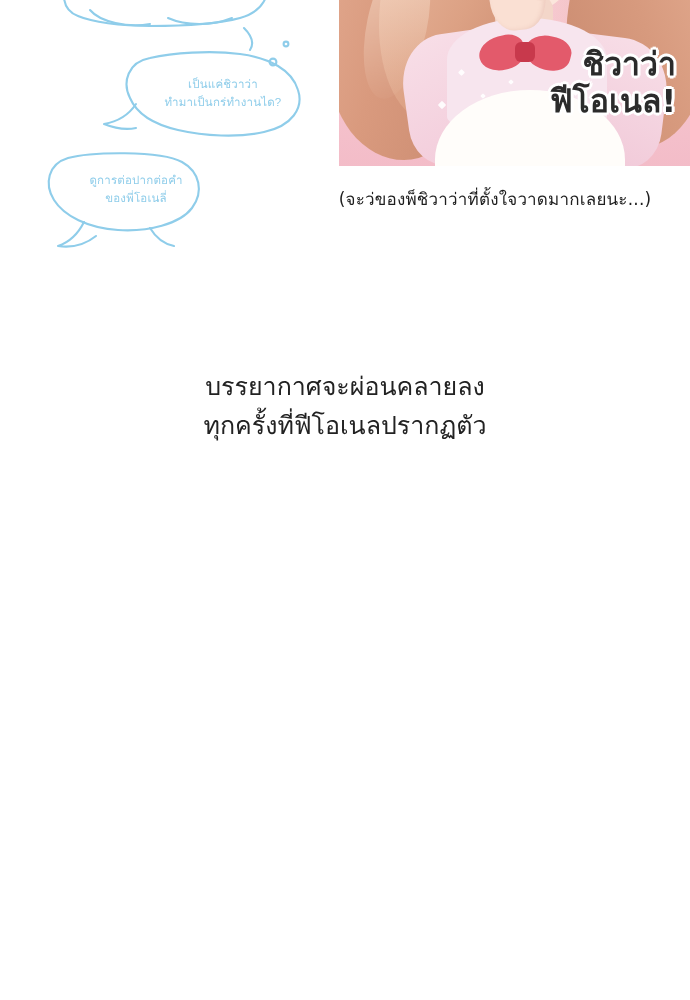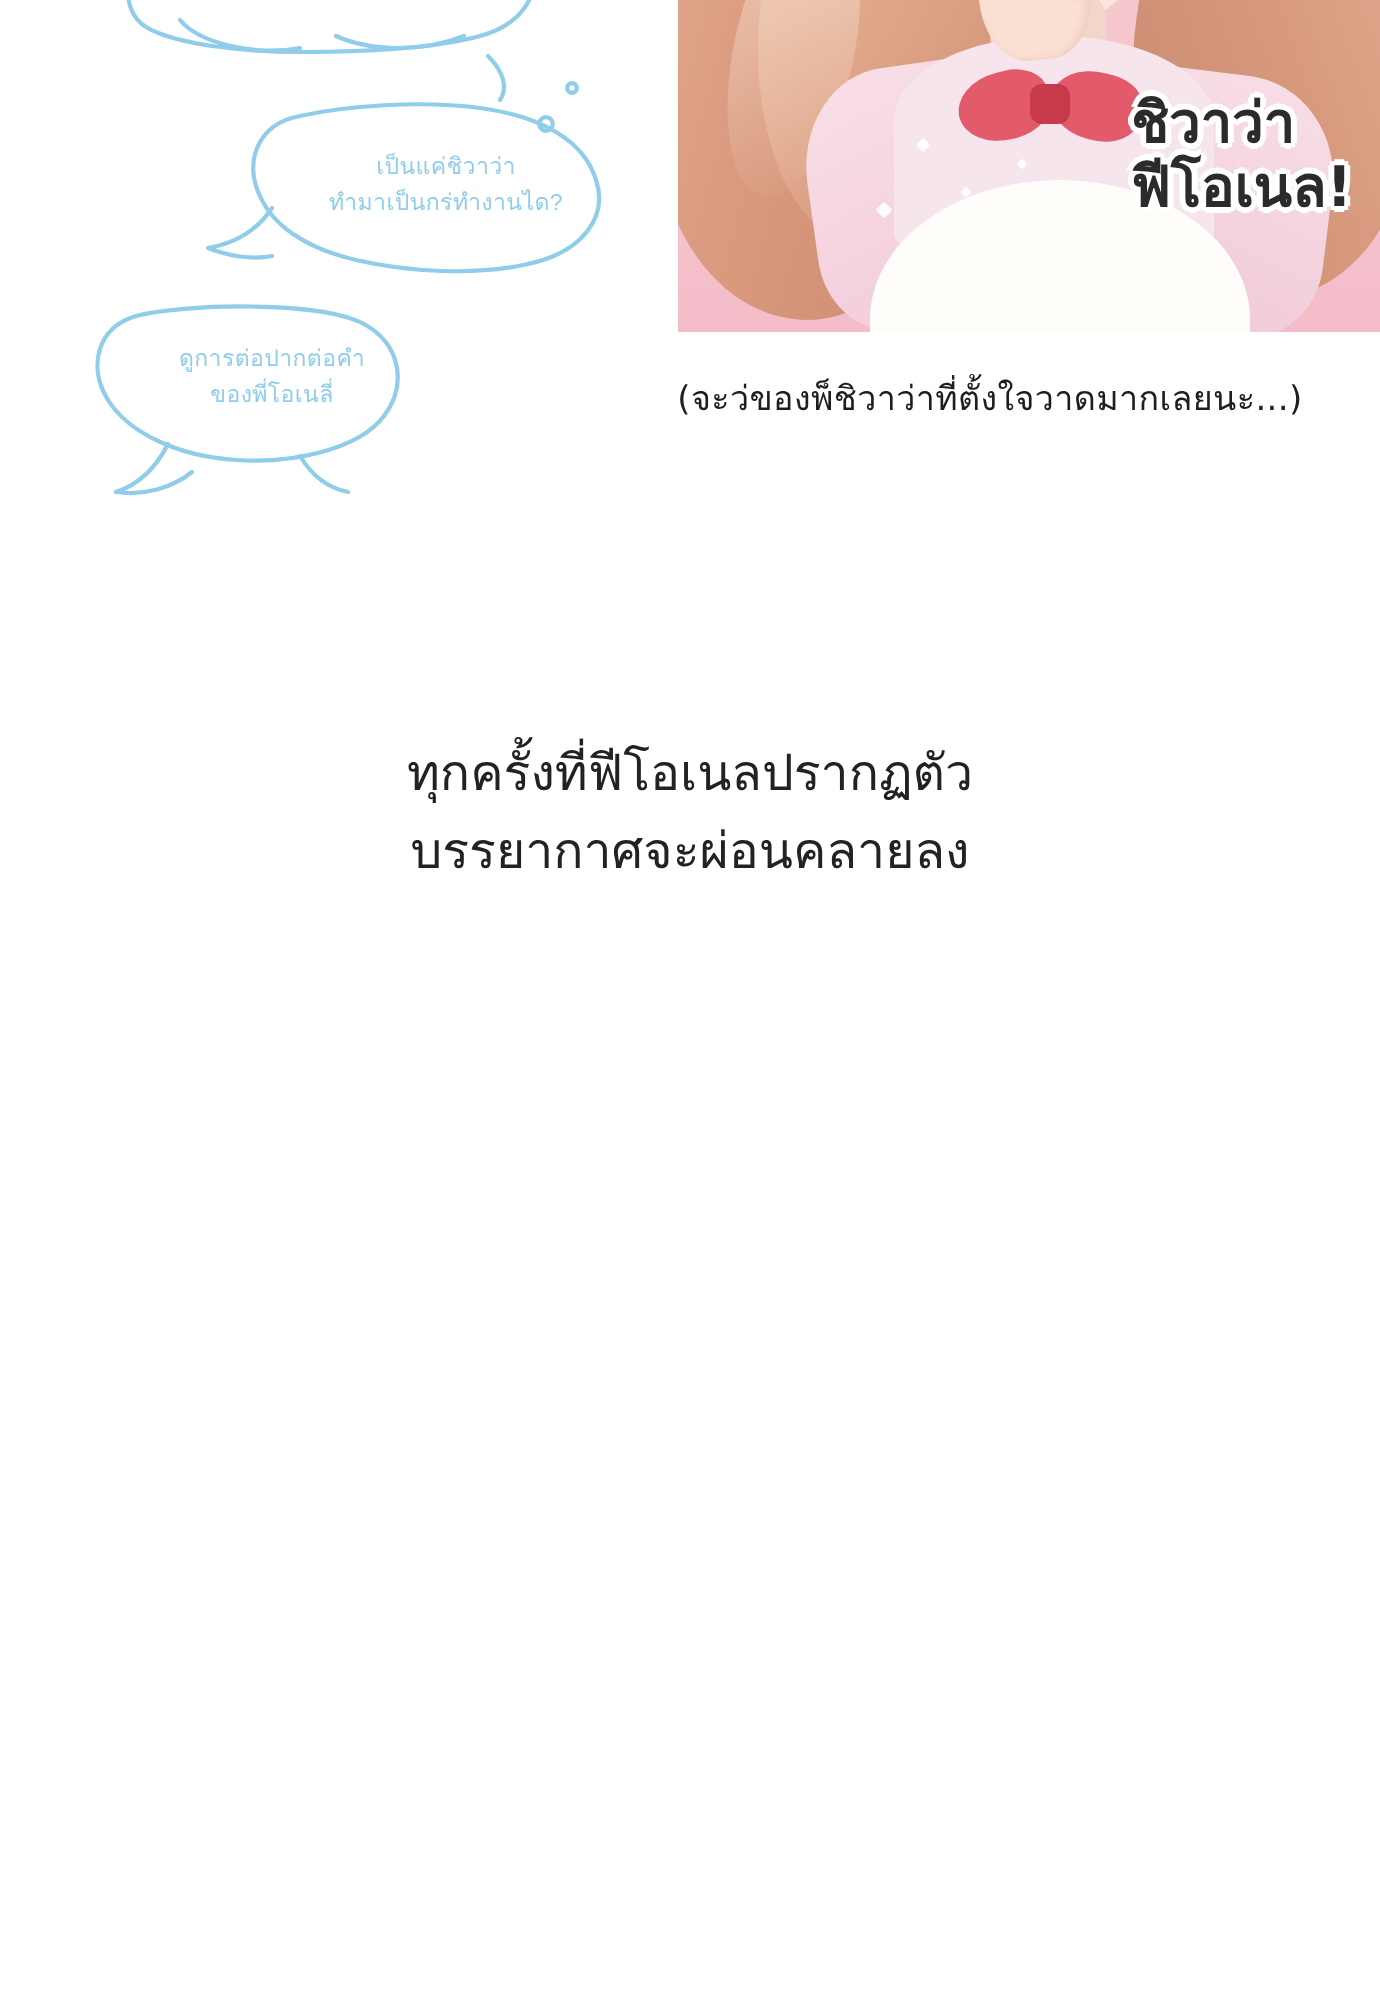--- a/index.html
+++ b/index.html
@@ -226,25 +226,25 @@
     bottom: 0;
     height: 2px;
     background: #ffffff;
   }
 
   
   .sfx {
     position: absolute;
     right: 14px;
     top: 46px;
-    text-align: left;
+    text-align: right;
     color: #2b2b2b;
     font-family: "DejaVu Sans", sans-serif;
     font-weight: bold;
-    font-size: 28px;
+    font-size: 32px;
     line-height: 1.15;
     text-shadow:
       -2px -2px 0 #fff, 2px -2px 0 #fff, -2px 2px 0 #fff, 2px 2px 0 #fff,
       -3px 0 0 #fff, 3px 0 0 #fff, 0 -3px 0 #fff, 0 3px 0 #fff;
     white-space: pre-line;
     z-index: 5;
     margin-left: 44px;
   }
 
   
@@ -343,17 +343,17 @@
 
     <div class="panel-border-bottom"></div>
   </div>
 
   <div class="sfx">ชิวาว่า
 ฟีโอเนล!</div>
 
   <div class="caption">(จะว่ของพ็ชิวาว่าที่ตั้งใจวาดมากเลยนะ...)</div>
 
   <div class="narration">
+    <div>บรรยากาศจะผ่อนคลายลง</div>
     <div>ทุกครั้งที่ฟีโอเนลปรากฏตัว</div>
-    <div>บรรยากาศจะผ่อนคลายลง</div>
   </div>
 
 </div>
 
 </body></html>

